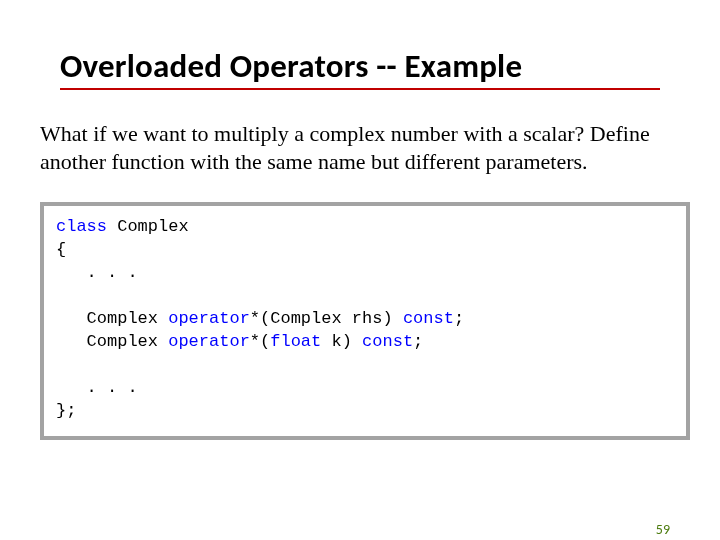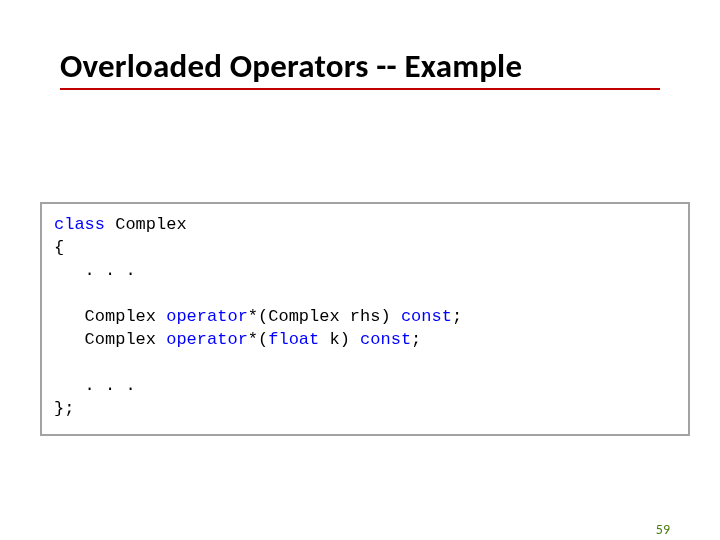--- a/index.html
+++ b/index.html
@@ -36,21 +36,21 @@
     left: 40px;
     right: 30px;
     font-size: 22px;
     line-height: 1.25;
   }
   .code-box {
     position: absolute;
     top: 178px;
     left: 40px;
     right: 30px;
-    border: 2px solid #a3a3a3;
+    border: 4px solid #a3a3a3;
     padding: 10px 12px 14px 12px;
     font-family: "Courier New", Courier, monospace;
     font-size: 17px;
     line-height: 1.35;
     white-space: pre;
   }
   .kw { color: #0000ff; }
   .page-num {
     position: absolute;
     right: 50px;
@@ -60,20 +60,21 @@
     color: #4d7c0f;
   }
 </style>
 </head>
 <body>
 
 <div class="slide">
 
   <div class="title">Overloaded Operators -- Example</div>
 
+  <div class="body-text">What if we want to multiply a complex number with a scalar? Define another function with the same name but different parameters.</div>
 
   <div class="code-box"><span class="kw">class</span><span> Complex</span>
 <span>{</span>
 <span>   . . .</span>
 <span></span>
 <span>   Complex </span><span class="kw">operator</span><span>*(Complex rhs) </span><span class="kw">const</span><span>;</span>
 <span>   Complex </span><span class="kw">operator</span><span>*(</span><span class="kw">float</span><span> k) </span><span class="kw">const</span><span>;</span>
 <span></span>
 <span>   . . .</span>
 <span>};</span></div>

